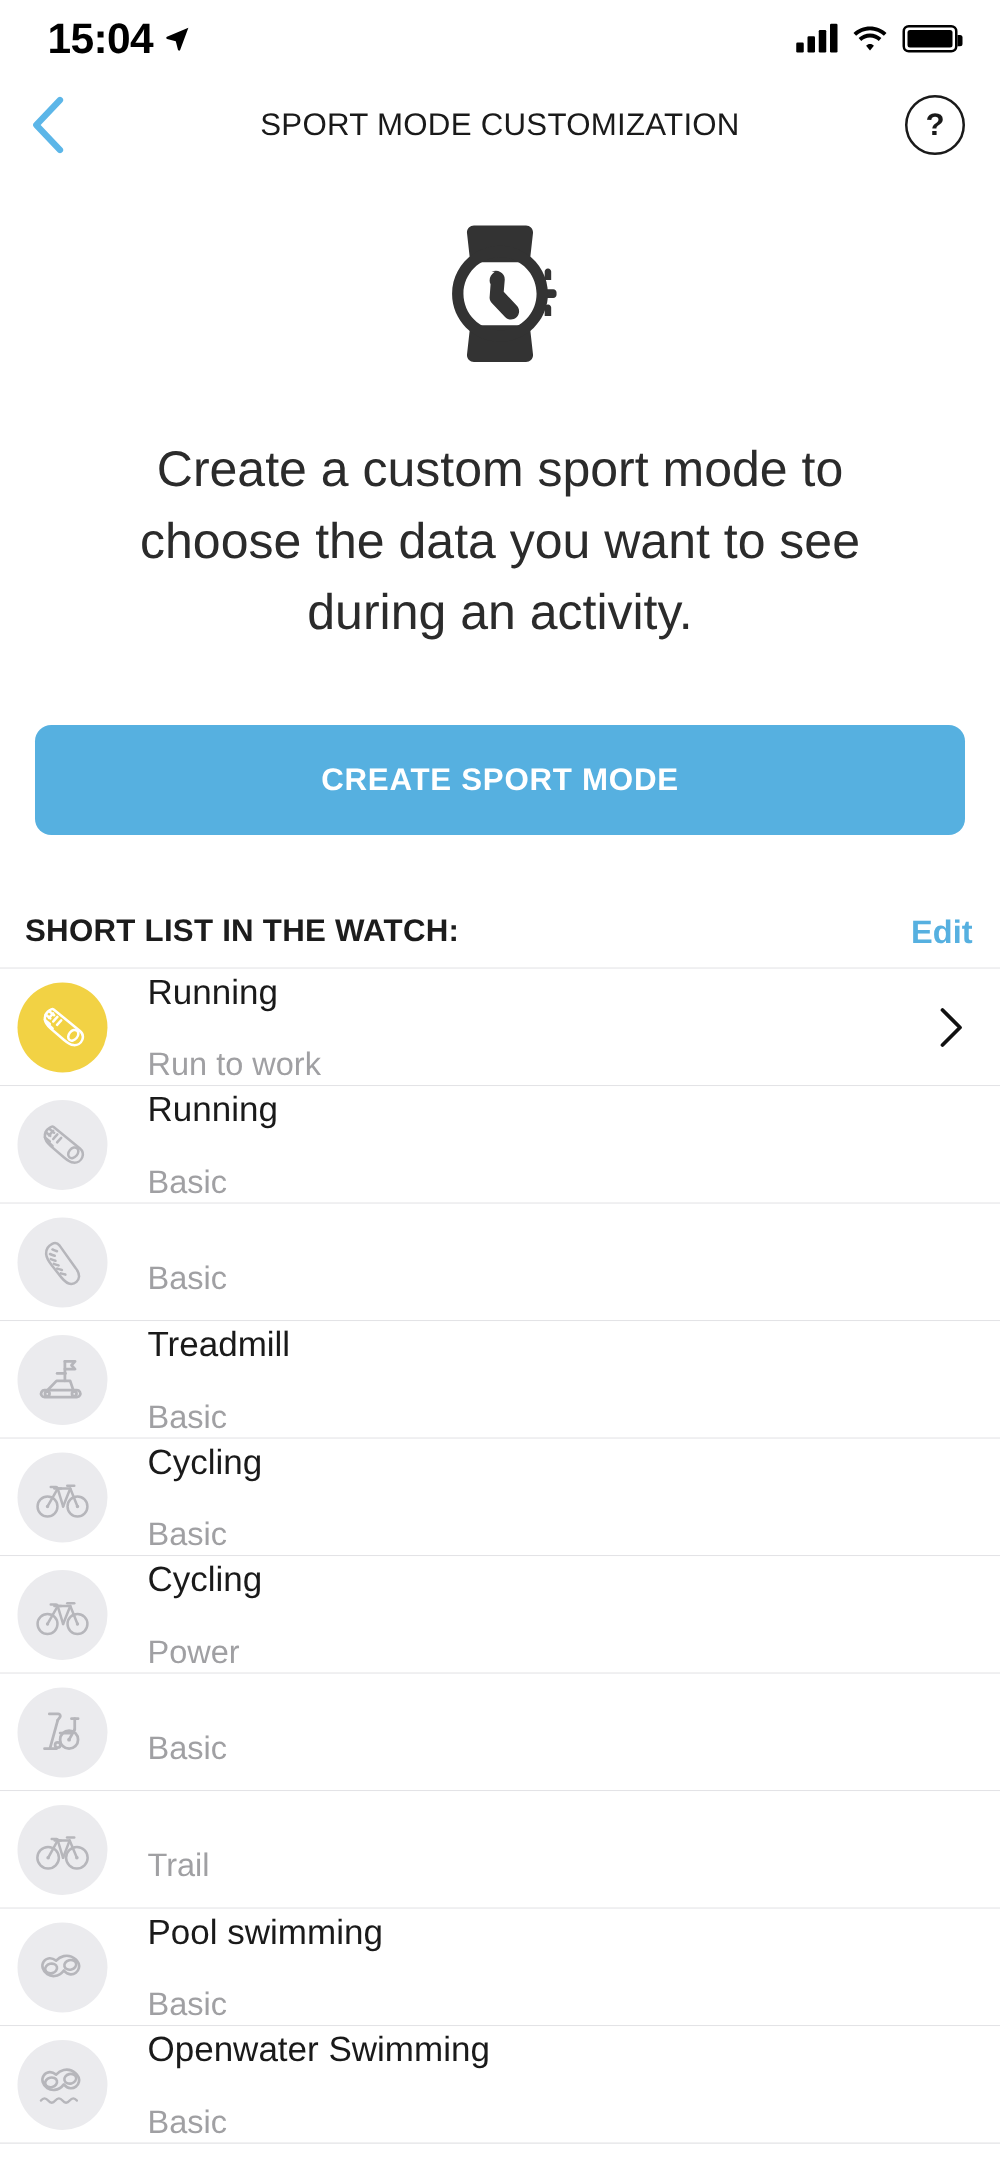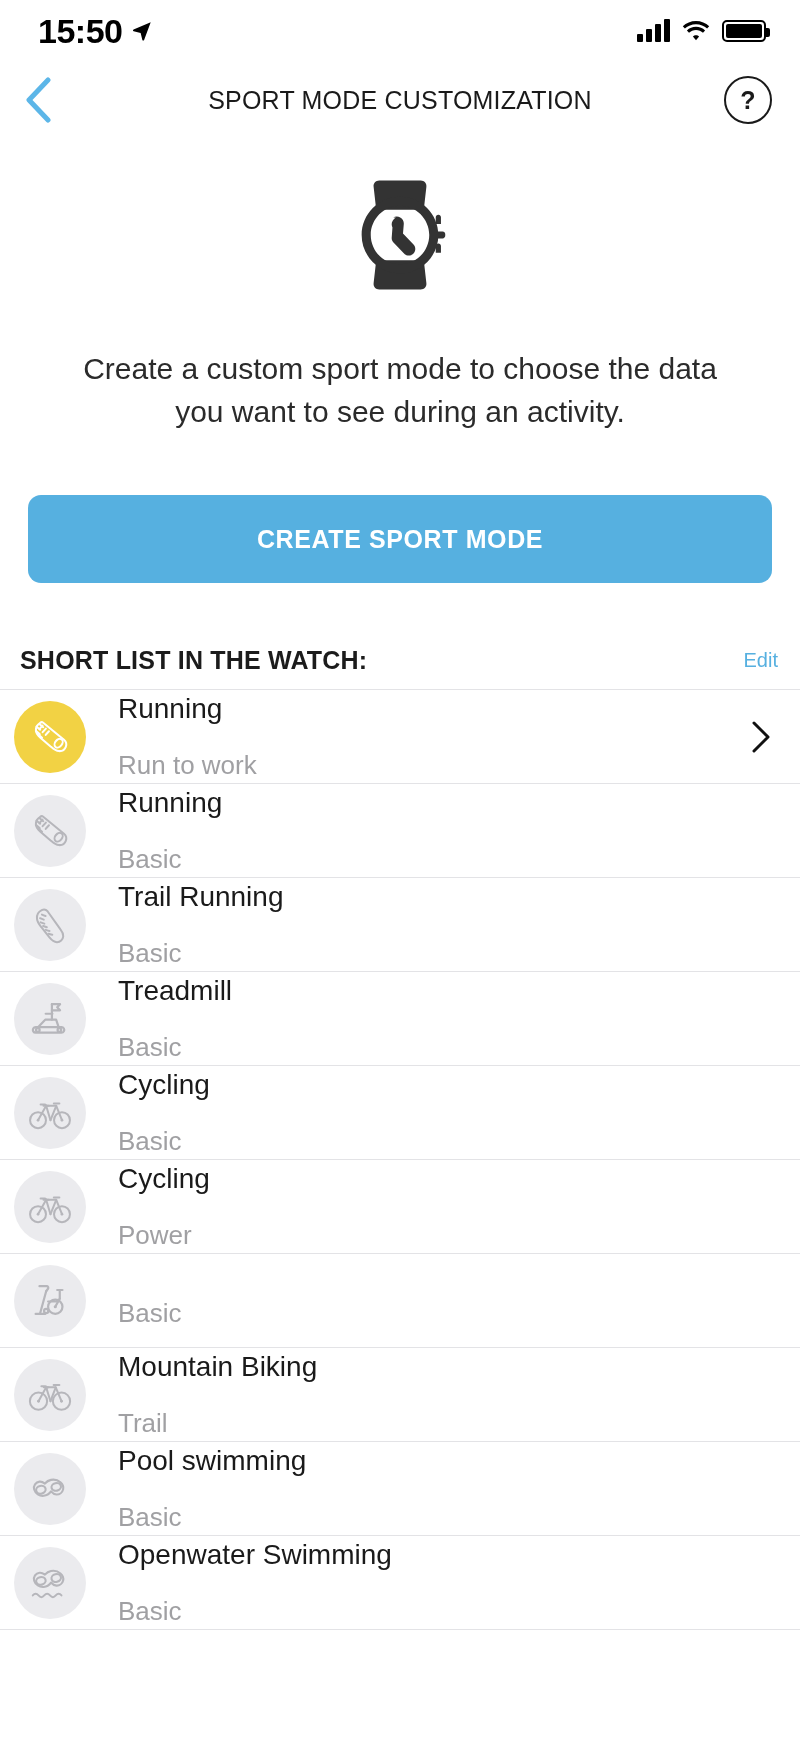--- a/index.html
+++ b/index.html
@@ -62,42 +62,42 @@
     font-size:25px; font-weight:600; color:#1a1a1a; cursor:pointer;
     z-index:2;
   }
 
   
   .hero{ padding-top:32px; display:flex; flex-direction:column; align-items:center; }
   .watch-icon{ width:130px; height:130px; display:block; }
   .hero-desc{
     margin-top:48px;
     width:670px; text-align:center;
-    font-size:30px; line-height:1.42; color:#2b2b2b; font-weight:400;
+    font-size:40px; line-height:1.42; color:#2b2b2b; font-weight:400;
   }
 
   .cta-wrap{ padding:62px 28px 0; }
   .cta-btn{
     width:100%; height:88px; border:none; border-radius:13px;
     background:#56b0e0; color:#ffffff;
     font-family:"Liberation Sans", sans-serif;
     font-size:25px; font-weight:700; letter-spacing:0.6px;
     cursor:pointer; display:flex; align-items:center; justify-content:center;
   }
 
   
   .section-head{
     margin-top:48px; padding:0 22px 0 20px; height:58px;
     display:flex; align-items:center; justify-content:space-between;
   }
   .section-title{
     font-size:25px; font-weight:700; color:#1c1c1c; letter-spacing:0.2px;
   }
   .section-action{
-    font-size:20px; color:#56b0e0; font-weight:400; cursor:pointer;
+    font-size:26px; color:#56b0e0; font-weight:700; cursor:pointer;
   }
 
   
   .sport-list{ border-top:1px solid #e3e3e6; }
   .sport-row{
     height:94px; display:flex; align-items:center;
     padding:0 22px 0 14px;
     border-bottom:1px solid #e3e3e6;
     background:#fff; cursor:pointer;
   }
@@ -118,21 +118,21 @@
     font-size:26px; color:#a0a0a3; line-height:1.2; margin-top:25px;
     white-space:nowrap;
   }
   .row-chevron{ width:34px; height:34px; flex:0 0 auto; }
 </style>
 </head>
 <body>
 
 <div class="status-bar">
   <div class="status-left">
-    <span class="status-time">15:50</span>
+    <span class="status-time">15:04</span>
     <svg class="loc-arrow" viewBox="0 0 24 24">
       <path d="M21.5 2.5 2.8 10.3c-.9.4-.8 1.7.1 1.9l7.6 1.9 1.9 7.6c.2.9 1.5 1 1.9.1L21.5 2.5z" fill="#000"></path>
     </svg>
   </div>
   <div class="status-right">
     <span class="signal">
         <i></i>
         <i></i>
         <i></i>
         <i></i>
@@ -218,21 +218,20 @@
     <div class="sport-row">
       <div class="row-icon">
         <svg viewBox="0 0 48 48">
           <g fill="none" stroke="#b6b6bb" stroke-width="2.1" stroke-linejoin="round" stroke-linecap="round">
             <path d="M15.4 8.4c-3.3 1.6-5.3 5.2-5 8.9.3 3.6 2.4 6.2 4.6 9l8.2 10.3c2.1 2.6 4.6 5.2 8 5.3 3.4.1 6.3-2.6 6.6-6 .2-2.8-1.2-5.2-2.9-7.3L21.6 9.9c-1.5-1.9-4-2.6-6.2-1.5z"></path>
             <path d="M15.6 13.1c1.2.6 2.5 1.1 3.8 1.5M13.6 16.9c1.3.6 2.6 1.1 3.9 1.5M14.2 21.2c1.3.5 2.6 1 3.9 1.4M16.8 25.1c1.3.5 2.6.9 3.9 1.3M19.6 29.1c1.3.4 2.6.8 3.9 1.1M22.6 33.1c1.2.4 2.5.7 3.8 1"></path>
           </g>
         </svg>
       </div>
       <div class="row-text">
-        <div class="row-title">Trail Running</div>
         <div class="row-sub">Basic</div>
       </div>
     </div>
     <div class="sport-row">
       <div class="row-icon">
         <svg viewBox="0 0 48 48">
           <g fill="none" stroke="#b6b6bb" stroke-width="2.3" stroke-linejoin="round" stroke-linecap="round">
             <path d="M26 8.5h8.5l-3 3.2 3 3.2H26"></path>
             <path d="M26 8.5v16.2"></path>
             <path d="M19.5 18.5h7"></path>
@@ -324,21 +323,20 @@
             <path d="M12 30.5 20 16h10l6 14.5"></path>
             <path d="M20 16 24.5 30.5"></path>
             <path d="M30 16 24.5 30.5"></path>
             <path d="M17.5 16h5"></path>
             <path d="M27.8 13.5h6"></path>
             <path d="M15 14.8h4c1.2 0 2 1.3 1.4 2.4"></path>
           </g>
         </svg>
       </div>
       <div class="row-text">
-        <div class="row-title">Mountain Biking</div>
         <div class="row-sub">Trail</div>
       </div>
     </div>
     <div class="sport-row">
       <div class="row-icon">
         <svg viewBox="0 0 48 48">
           <g fill="none" stroke="#b6b6bb" stroke-width="2.2" stroke-linejoin="round" stroke-linecap="round">
             <path d="M7.5 24.5c-1.2-3.9 1.6-7.8 5.6-8.2 2.2-.2 4 .8 5.6 2 1.6-1.8 3.8-3.3 6.3-3.8 3.4-.7 7.3.3 9.9 2.6 2.1 1.8 3.4 4.6 2.8 7.3-.7 3.2-3.8 5.5-7 5.3-2.3-.1-4.2-1.5-5.6-3.2-1.8 2.4-4.5 4.3-7.6 4.6-4.5.5-8.7-2.3-10-6.6z"></path>
             <ellipse cx="14.5" cy="24.8" rx="5" ry="4" transform="rotate(-14 14.5 24.8)"></ellipse>
             <ellipse cx="30.5" cy="21.8" rx="5" ry="4" transform="rotate(-14 30.5 21.8)"></ellipse>

